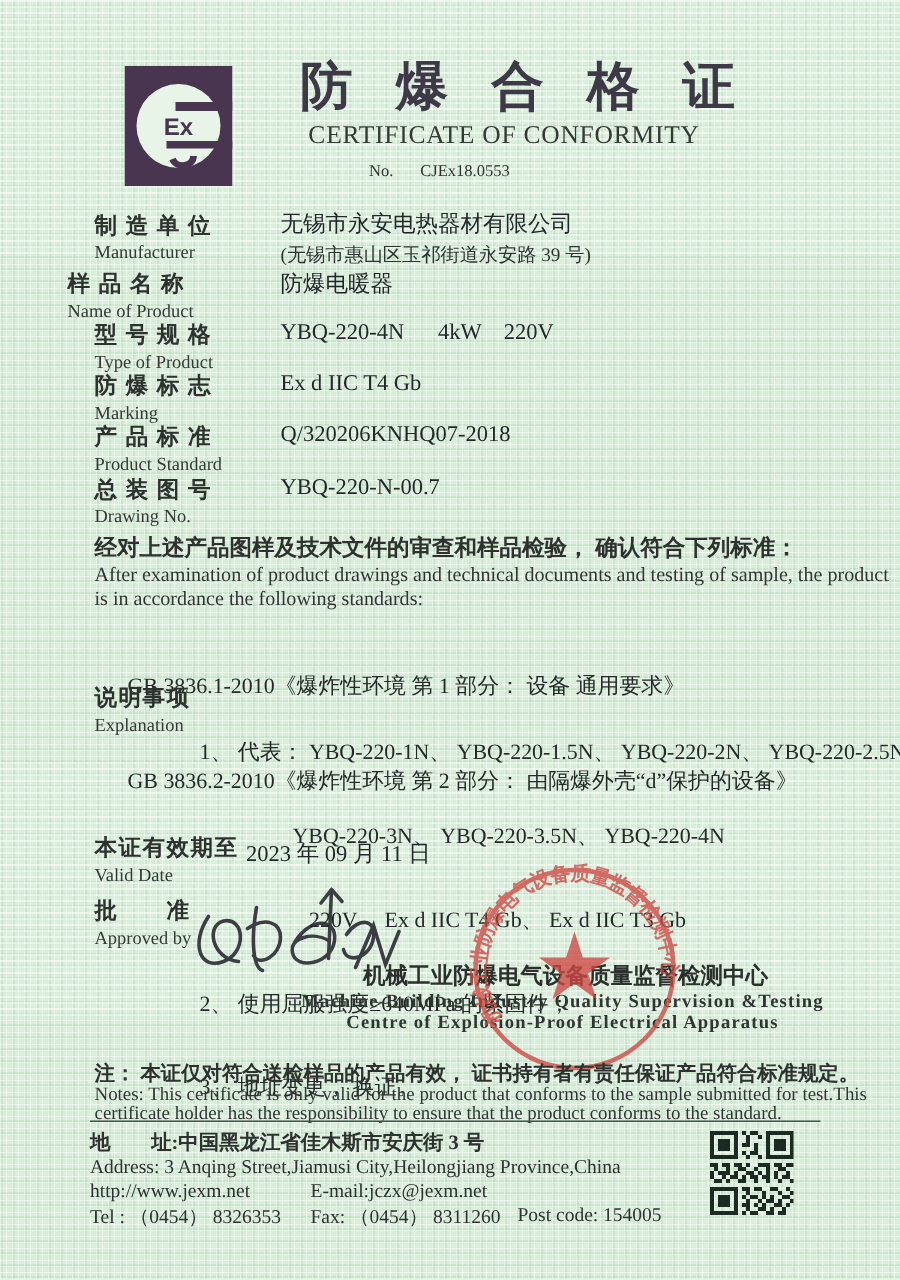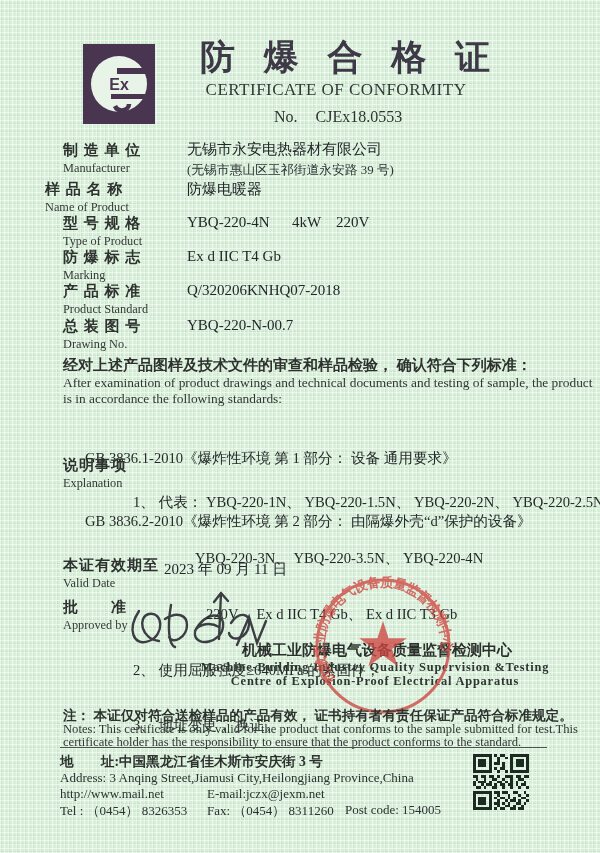--- a/index.html
+++ b/index.html
@@ -10,21 +10,21 @@
     background-image:
       repeating-linear-gradient(90deg, rgba(255,255,255,.55) 0 1px, rgba(255,255,255,0) 1px 4px),
       repeating-linear-gradient(0deg, rgba(255,255,255,.55) 0 1px, rgba(255,255,255,0) 1px 4px),
       repeating-linear-gradient(90deg, rgba(140,205,150,.22) 0 2px, rgba(0,0,0,0) 2px 8px),
       repeating-linear-gradient(0deg, rgba(140,205,150,.22) 0 2px, rgba(0,0,0,0) 2px 8px);
     color:#2e3330;
   }
   .abs{position:absolute;}
   .title{font-size:35px;font-weight:bold;letter-spacing:10px;color:#3e3947;text-align:center;white-space:pre;}
   .subtitle{font-size:17px;letter-spacing:.5px;color:#333a36;text-align:center;white-space:pre;}
-  .certno{font-size:16px;color:#2e3330;margin-left:28px;}
+  .certno{font-size:11px;color:#2e3330;}
   .lblzh{font-size:15px;font-weight:bold;letter-spacing:1px;white-space:pre;color:#2d322e;}
   .lblen{font-size:12.3px;color:#333a36;margin-top:1px;}
   .val{font-size:15px;white-space:pre;color:#22282a;}
   .valnote{font-size:12.8px;white-space:pre;color:#2d3534;margin-top:3px;}
   .stmt-zh{font-size:15px;font-weight:bold;white-space:pre;color:#2d322e;}
   .stmt-en{font-size:13.4px;color:#303733;white-space:pre;}
   .std{font-size:14.6px;line-height:21px;white-space:pre;color:#242a28;}
   .expl{font-size:14.6px;line-height:18.6px;white-space:pre;color:#242a28;}
   .auth-zh{font-size:15px;font-weight:bold;text-align:center;white-space:pre;color:#2b302c;}
   .auth-en{font-size:12.4px;font-weight:bold;letter-spacing:.8px;text-align:center;white-space:pre;color:#2f3632;}
@@ -151,21 +151,21 @@
   </svg>
 
   <div class="abs notes-zh" style="left:63px;top:707px;">注： 本证仅对符合送检样品的产品有效， 证书持有者有责任保证产品符合标准规定。</div>
   <div class="abs notes-en" style="left:63px;top:722px;">Notes: This certificate is only valid for the product that conforms to the sample submitted for test.This</div>
   <div class="abs notes-en" style="left:63px;top:735px;">certificate holder has the responsibility to ensure that the product conforms to the standard.</div>
 
   <div class="rule"></div>
 
   <div class="abs foot-zh" style="left:60px;top:753px;">地　　址:中国黑龙江省佳木斯市安庆街 3 号</div>
   <div class="abs foot-en" style="left:60px;top:770px;">Address: 3 Anqing Street,Jiamusi City,Heilongjiang Province,China</div>
-  <div class="abs foot-en" style="left:60px;top:786px;">http://www.mail.net</div>
+  <div class="abs foot-en" style="left:60px;top:786px;">http://www.jexm.net</div>
   <div class="abs foot-en" style="left:207px;top:786px;">E-mail:jczx@jexm.net</div>
   <div class="abs foot-en" style="left:60px;top:802px;">Tel : （0454） 8326353</div>
   <div class="abs foot-en" style="left:207px;top:802px;">Fax: （0454） 8311260</div>
   <div class="abs foot-en" style="left:345px;top:802px;">Post code: 154005</div>
 
   <svg class="abs" style="left:473px;top:752px;" width="56" height="60" viewBox="0 0 21 21" shape-rendering="crispEdges">
     <g fill="#1c2b22">
       <path fill-rule="evenodd" d="M0 0h7v7h-7z M1 1v5h5v-5z M2 2h3v3h-3z"></path>
       <path fill-rule="evenodd" d="M14 0h7v7h-7z M15 1v5h5v-5z M16 2h3v3h-3z"></path>
       <path fill-rule="evenodd" d="M0 14h7v7h-7z M1 15v5h5v-5z M2 16h3v3h-3z"></path>

